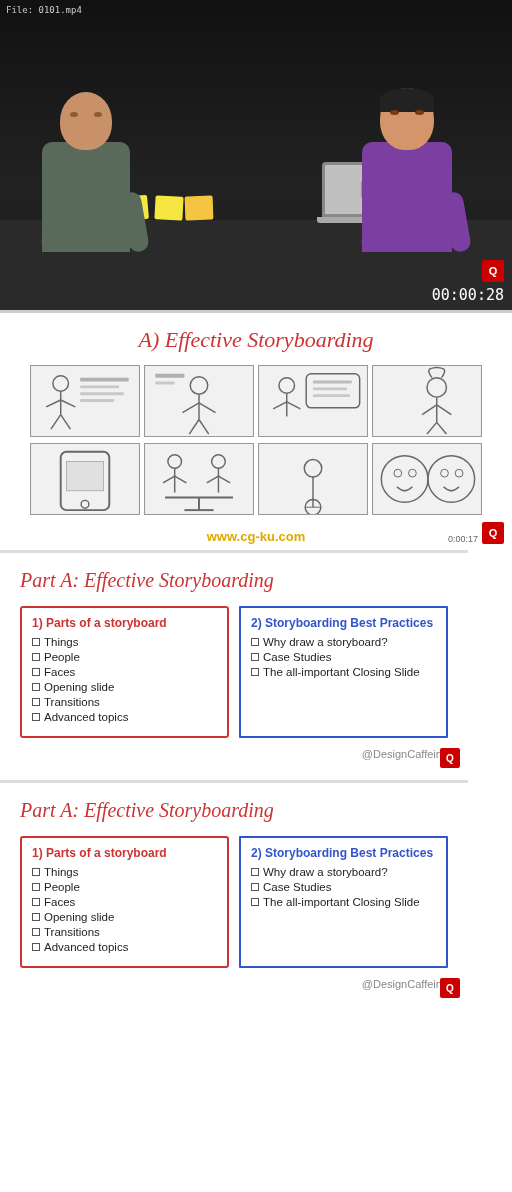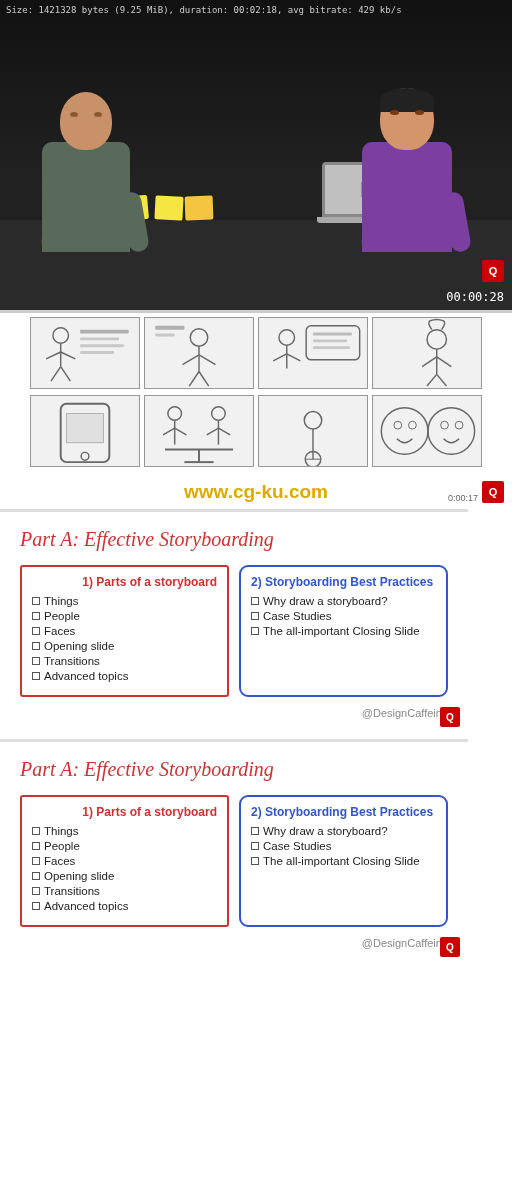--- a/index.html
+++ b/index.html
@@ -25,21 +25,21 @@
       color: #ccc;
       font-size: 9px;
       line-height: 1.4;
       font-family: monospace;
     }
     .video-timestamp {
       position: absolute;
       bottom: 6px;
       right: 8px;
       color: #fff;
-      font-size: 12px;
+      font-size: 15px;
       font-family: monospace;
     }
     .video-watermark {
       position: absolute;
       bottom: 28px;
       right: 8px;
       width: 22px;
       height: 22px;
       background: #cc0000;
       display: flex;
@@ -183,21 +183,21 @@
       flex: 1;
       height: 72px;
       max-width: 110px;
       position: relative;
       overflow: hidden;
     }
 
     .url-overlay {
       text-align: center;
       padding: 4px 0 6px;
-      font-size: 19px;
+      font-size: 13px;
       color: #ddaa00;
       font-weight: bold;
       background: #fff;
     }
     .watermark-badge {
       position: absolute;
       bottom: 6px;
       right: 8px;
       width: 22px;
       height: 22px;
@@ -240,29 +240,29 @@
     }
     .col-left {
       flex: 1;
       border: 2px solid #cc3333;
       border-radius: 3px;
       padding: 8px 10px 10px;
     }
     .col-right {
       flex: 1;
       border: 2px solid #3355cc;
-      border-radius: 9px;
+      border-radius: 1px;
       padding: 8px 10px 10px;
     }
     .col-heading {
       font-size: 12px;
       font-weight: bold;
       margin-bottom: 6px;
     }
-    .heading-red { color: #cc3333; text-align: right; }
+    .heading-red { color: #cc3333; }
     .heading-blue { color: #3355cc; }
     .col-item {
       font-size: 11.5px;
       color: #222;
       margin-bottom: 3px;
       display: flex;
       align-items: flex-start;
       gap: 4px;
     }
     .bullet-square {
@@ -338,27 +338,30 @@
         <div style="position:absolute;top:22px;right:10px;width:9px;height:5px;border-radius:50%;background:#7a3a10;"></div>
       </div>
       <div class="body-shirt shirt-purple" style="width:90px;height:110px;border-radius:10px 10px 0 0;margin-top:-8px;margin-left:-18px;">
         <div style="position:absolute;bottom:0;left:-15px;width:20px;height:60px;background:#7a3fa0;border-radius:10px;transform:rotate(10deg);"></div>
         <div style="position:absolute;bottom:0;right:-15px;width:20px;height:60px;background:#7a3fa0;border-radius:10px;transform:rotate(-10deg);"></div>
       </div>
     </div>
   </div>
 
   <div class="video-metadata">
-    <div>Size: 1421328 bytes (9.25 MiB), duration: 00:02:18, avg bitrate: 429 kb/s</div>
+    <div>File: 0101.mp4</div>
   </div>
   <div class="video-timestamp">00:00:28</div>
   <div class="video-watermark">Q</div>
 </div>
 
 <div class="slide-section" style="position:relative;">
+  <div class="slide-title-area">
+    <span class="slide-title-text">A) Effective Storyboarding</span>
+  </div>
 
   <div class="storyboard-images">
 
     <div class="storyboard-row">
       <div class="storyboard-img">
         <svg width="100%" height="100%" viewBox="0 0 110 72" preserveAspectRatio="xMidYMid meet" style="opacity:0.7;">
           <rect width="110" height="72" fill="#f5f5f5"></rect>
 
           <circle cx="30" cy="18" r="8" fill="none" stroke="#333" stroke-width="1.5"></circle>
           <line x1="30" y1="26" x2="30" y2="50" stroke="#333" stroke-width="1.5"></line>

